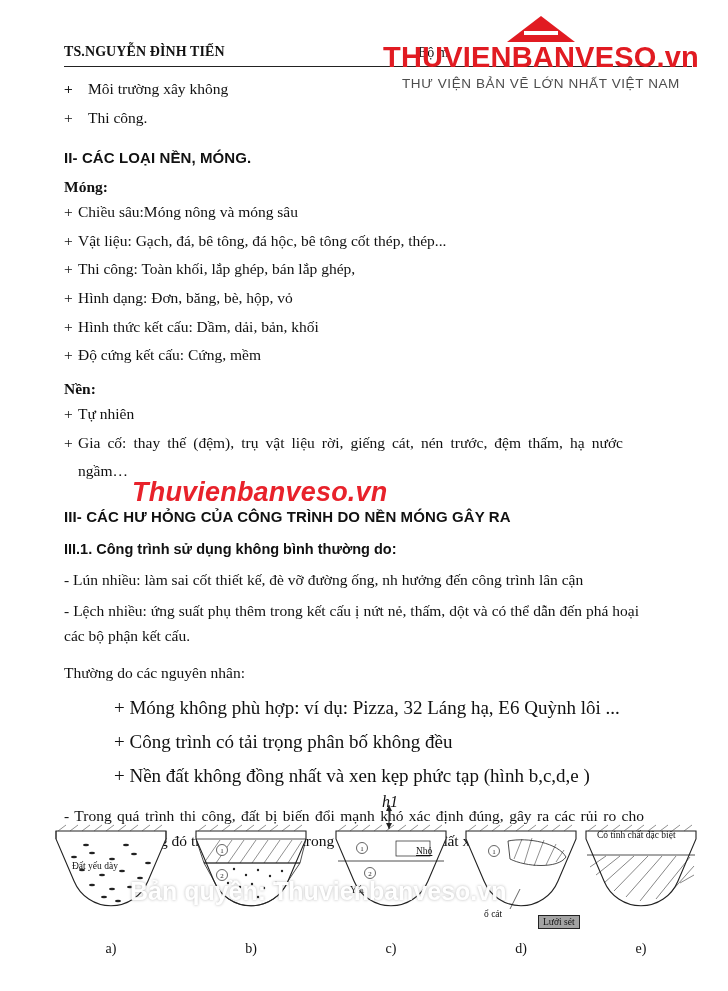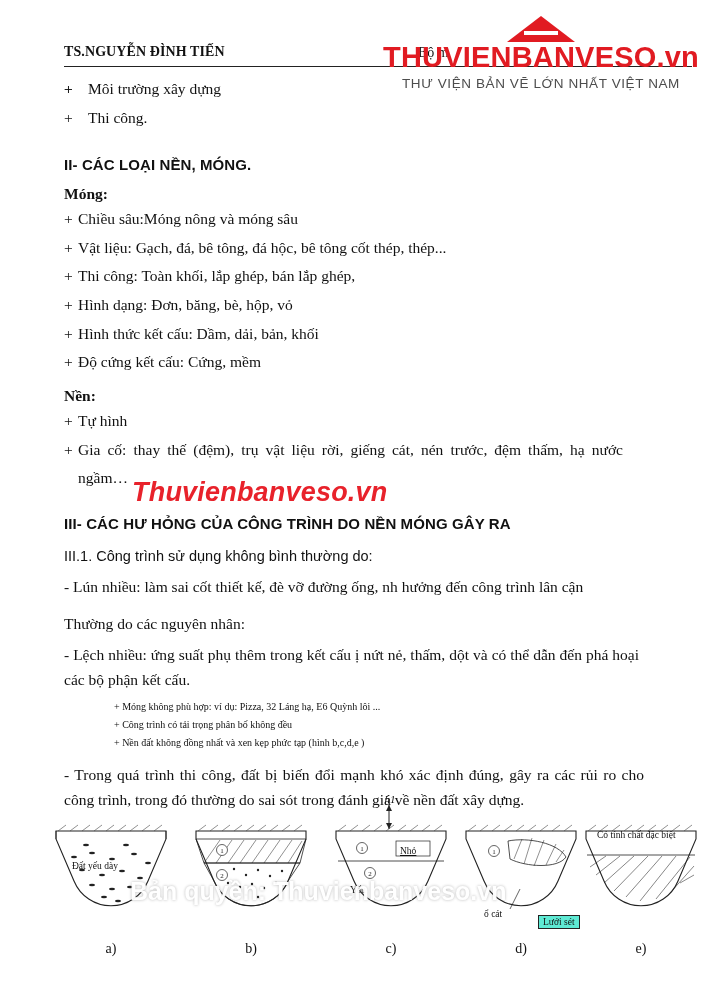--- a/index.html
+++ b/index.html
@@ -127,43 +127,43 @@
   }
   .tight-item .mark {
     position: absolute;
     left: 0;
     top: 0;
   }
   h2.sec {
     font-family: "Liberation Sans", sans-serif;
     font-weight: bold;
     font-size: 15px;
-    margin: 23px 0 12px 0;
+    margin: 16px 0 12px 0;
     letter-spacing: .1px;
   }
   h3.sub {
     font-family: "Liberation Sans", sans-serif;
-    font-weight: normal;
+    font-weight: bold;
     font-size: 14.5px;
     margin: 14px 0 10px 0;
   }
   .bold-lead {
     font-weight: bold;
     font-size: 15.5px;
     margin-top: 10px;
     margin-bottom: 2px;
   }
   .para {
     font-size: 15.5px;
     line-height: 1.62;
     margin: 6px 0;
     text-align: justify;
   }
   .indent-item {
-    font-size: 10px;
+    font-size: 19px;
     line-height: 1.78;
     padding-left: 50px;
   }
   .just {
     text-align: justify;
   }
 
   
   .wm-mid {
     position: absolute;
@@ -238,21 +238,21 @@
     <div class="logo-sub">THƯ VIỆN BẢN VẼ LỚN NHẤT VIỆT NAM</div>
   </div>
 
   <div class="content">
 
     <div class="plus-item">
       <span class="mark">+</span>
     </div>
     <div class="plus-item">
       <span class="mark">+</span>
-      <span>Môi trường xây dựng</span>
+      <span>Môi trường xây không</span>
     </div>
     <div class="plus-item">
       <span class="mark">+</span>
       <span>Thi công.</span>
     </div>
 
     <h2 class="sec">II- CÁC LOẠI NỀN, MÓNG.</h2>
 
     <div class="bold-lead">Móng:</div>
 
@@ -278,47 +278,47 @@
     </div>
     <div class="tight-item">
       <span class="mark">+</span>
       <span>Độ cứng kết cấu: Cứng, mềm</span>
     </div>
 
     <div class="bold-lead">Nền:</div>
 
     <div class="tight-item">
       <span class="mark">+</span>
-      <span>Tự hình</span>
+      <span>Tự nhiên</span>
     </div>
     <div class="tight-item just" style="padding-left:14px; width:545px;">
       <span class="mark">+</span>
       <span>Gia cố: thay thế (đệm), trụ vật liệu rời, giếng cát, nén trước, đệm thấm, hạ nước ngầm…</span>
     </div>
 
     <h2 class="sec" style="margin-top:22px; margin-bottom:16px;">III- CÁC HƯ HỎNG CỦA CÔNG TRÌNH DO NỀN MÓNG GÂY RA</h2>
 
     <h3 class="sub">III.1. Công trình sử dụng không bình thường do:</h3>
 
     <div class="para"> - Lún nhiều: làm sai cốt thiết kế, đè vỡ đường ống, nh hưởng đến công trình lân cận</div>
+    <div class="para" style="width:575px;"> - Lệch nhiều: ứng suất phụ thêm trong kết cấu ị nứt nẻ, thấm, dột và có thể dẫn đến phá hoại các bộ phận kết cấu.</div>
     <div class="para" style="margin-top:12px;">Thường do các nguyên nhân:</div>
-    <div class="para" style="width:575px;"> - Lệch nhiều: ứng suất phụ thêm trong kết cấu ị nứt nẻ, thấm, dột và có thể dẫn đến phá hoại các bộ phận kết cấu.</div>
 
     <div class="indent-item">+ Móng không phù hợp: ví dụ: Pizza, 32 Láng hạ, E6 Quỳnh lôi ...</div>
     <div class="indent-item">+ Công trình có tải trọng phân bố không đều</div>
     <div class="indent-item">+ Nền đất không đồng nhất và xen kẹp phức tạp (hình b,c,d,e )</div>
 
     <div class="para" style="margin-top:10px; width:580px;">- Trong quá trình thi công, đất bị biến đổi mạnh khó xác định đúng, gây ra các rủi ro cho công trình, trong đó thường do sai sót trong đánh giá về nền đất xây dựng.</div>
   </div>
 
   <div class="wm-mid">Thuvienbanveso.vn</div>
 
   <div class="figures">
 
-    <div style="position:absolute; left:330px; top:-22px; width:60px; text-align:center; font-size:11px; font-style:italic;">h1</div>
+    <div style="position:absolute; left:330px; top:-22px; width:60px; text-align:center; font-size:16px; font-style:italic;">h1</div>
     <svg style="position:absolute; left:352px; top:-10px;" width="14" height="24">
       <line x1="7" y1="0" x2="7" y2="24" stroke="#222" stroke-width="1"></line>
       <polygon points="7,0 4,6 10,6" fill="#222"></polygon>
       <polygon points="7,24 4,18 10,18" fill="#222"></polygon>
     </svg>
 
     <div class="fig" style="left:22px;">
       <svg width="118" height="100" viewBox="0 0 118 100">
         <path d="M4 8 L114 8 L114 16 L96 58 A40 40 0 0 1 22 58 L4 16 Z" fill="#ffffff" stroke="#222" stroke-width="1.1"></path>
         <g stroke="#222" stroke-width=".7">
@@ -422,21 +422,21 @@
             <line x1="90" y1="8" x2="98" y2="2"></line>
           <line x1="102" y1="8" x2="110" y2="2"></line>
         </g>
         <line x1="6" y1="38" x2="112" y2="38" stroke="#222" stroke-width=".8"></line>
         <circle cx="30" cy="25" r="5.5" fill="#fff" stroke="#222" stroke-width=".7"></circle>
         <text x="30" y="28" font-size="7" text-anchor="middle" fill="#222" font-family="Liberation Serif, serif">1</text>
         <circle cx="38" cy="50" r="5.5" fill="#fff" stroke="#222" stroke-width=".7"></circle>
         <text x="38" y="53" font-size="7" text-anchor="middle" fill="#222" font-family="Liberation Serif, serif">2</text>
         <rect x="64" y="18" width="34" height="15" fill="#fff" stroke="#222" stroke-width=".7"></rect>
       </svg>
-      <div class="fig-note" style="left:68px; top:23px;text-decoration:underline;">Nhỏ</div>
+      <div class="fig-note" style="left:84px; top:23px;text-decoration:underline;">Nhỏ</div>
       <div class="fig-note" style="left:18px; top:62px;">Yếu</div>
       <div class="fig-label" style="left:0;">c)</div>
     </div>
 
     <div class="fig" style="left:432px;">
       <svg width="118" height="120" viewBox="0 0 118 120">
         <path d="M4 8 L114 8 L114 16 L96 58 A40 40 0 0 1 22 58 L4 16 Z" fill="#ffffff" stroke="#222" stroke-width="1.1"></path>
         <g stroke="#444" stroke-width=".6">
           <line x1="6" y1="8" x2="14" y2="2"></line>
             <line x1="18" y1="8" x2="26" y2="2"></line>
@@ -488,18 +488,18 @@
             <line x1="58" y1="78" x2="94" y2="33"></line>
           <line x1="74" y1="76" x2="108" y2="34"></line>
             <line x1="88" y1="70" x2="112" y2="43"></line>
           <line x1="98" y1="60" x2="112" y2="52"></line>
         </g>
       </svg>
       <div class="fig-note" style="left:15px; top:7px;">Có tính chất đặc biệt</div>
       <div class="fig-label" style="left:0;">e)</div>
     </div>
 
-    <div class="fig-note" style="left:508px; top:100px; border:1px solid #222; padding:1px 4px; background:#5eead4;">Lưới sét</div>
+    <div class="fig-note" style="left:508px; top:100px; border:1px solid #222; padding:1px 4px; background:#a3a3a3;">Lưới sét</div>
   </div>
 
   <div class="wm-bottom">Bản quyền: Thuvienbanveso.vn</div>
 
 </div>
 
 </body></html>

